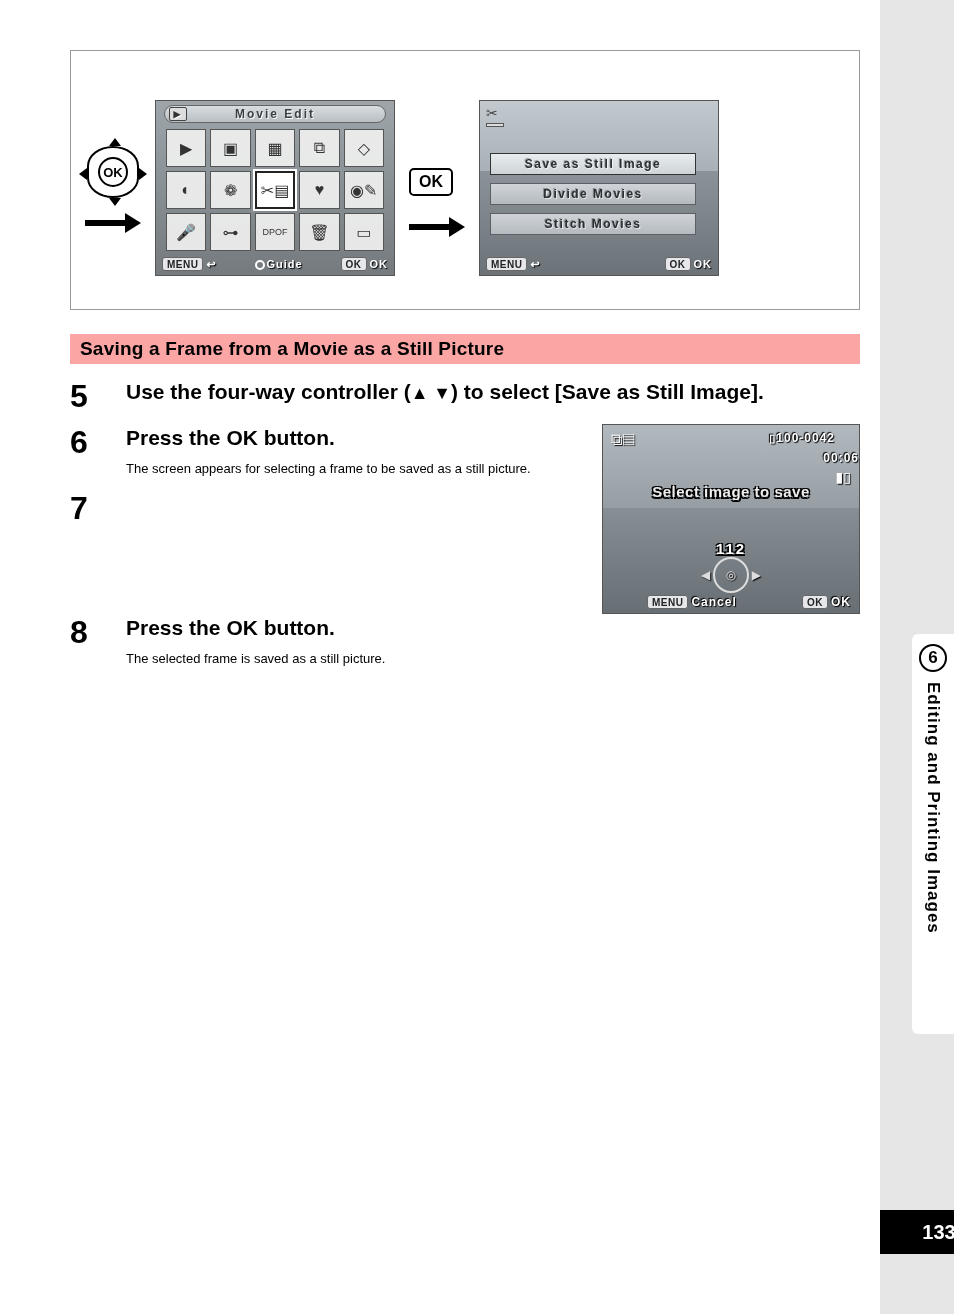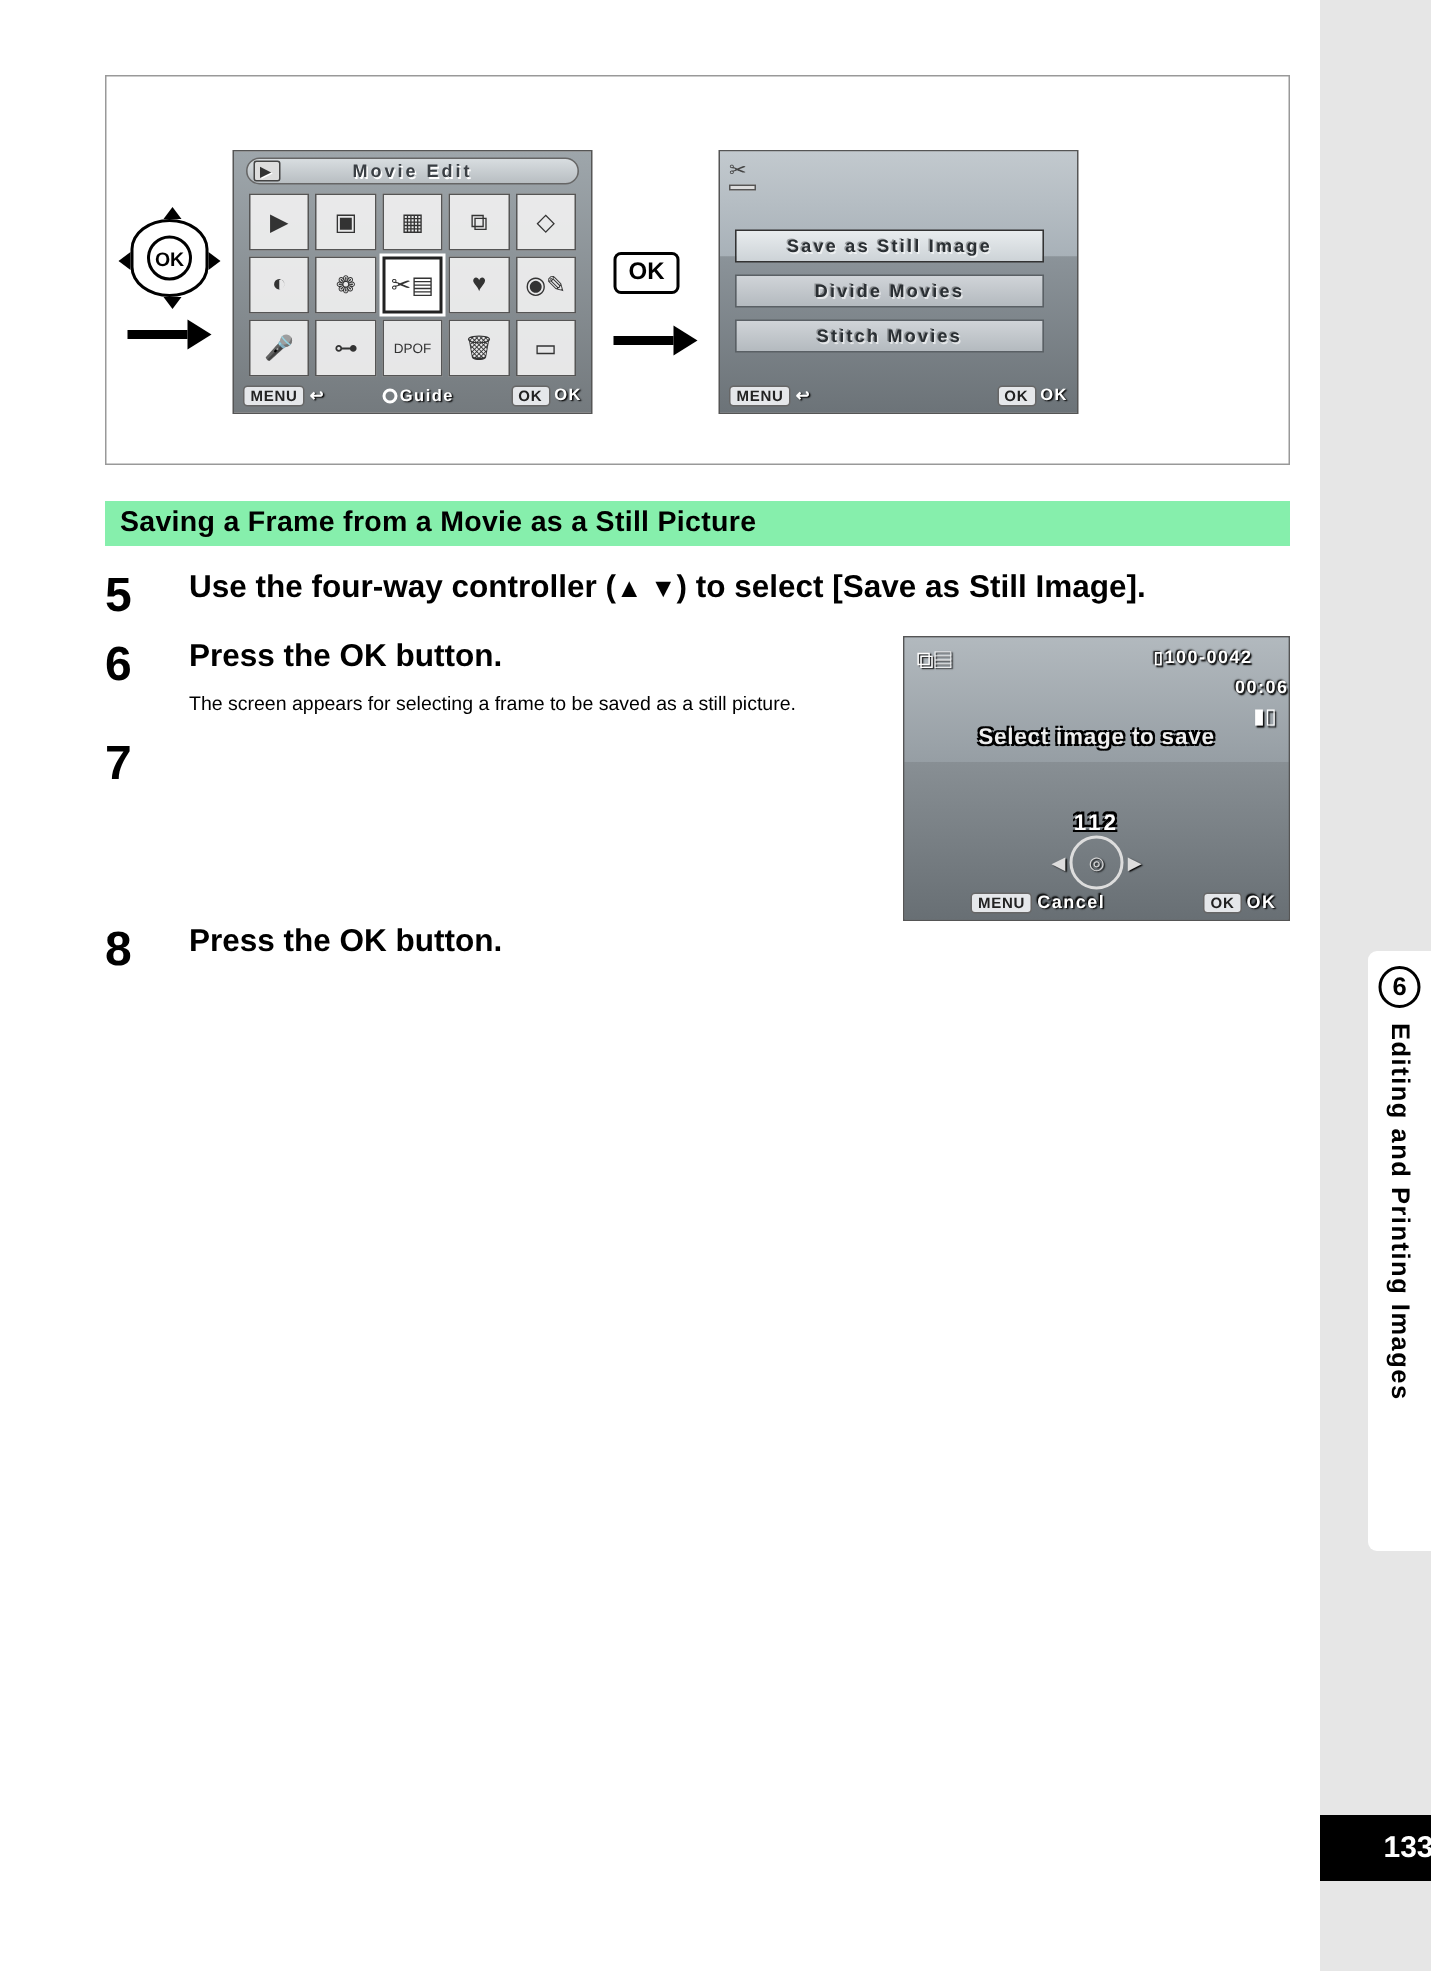--- a/index.html
+++ b/index.html
@@ -190,21 +190,21 @@
   .movicon {
     position:absolute; top:4px; left:6px; width:26px; height:22px;
     display:flex; flex-direction:column; gap:2px; color:#444;
   }
   .movicon .scissor { font-size:14px;}
   .movicon .film { width:18px;height:10px;border:1px solid #555;background:#ddd;}
 
   
   .section-header {
     width: 790px;
-    background: #86efac;
+    background: #fca5a5;
     color: #000;
     font-weight: bold;
     font-size: 19px;
     padding: 4px 10px;
     letter-spacing:0.2px;
     margin-bottom: 14px;
   }
 
   .steps {
     width: 790px;
@@ -425,16 +425,17 @@
           </span>
         </div>
       </div>
     </div>
 
     <div class="step">
       <div class="num">8</div>
       <div class="title">
         <span>Press the </span><span class="okword">OK</span><span> button.</span>
       </div>
+      <div class="body">The selected frame is saved as a still picture.</div>
     </div>
 
   </div>
 </div>
 
 </body></html>

